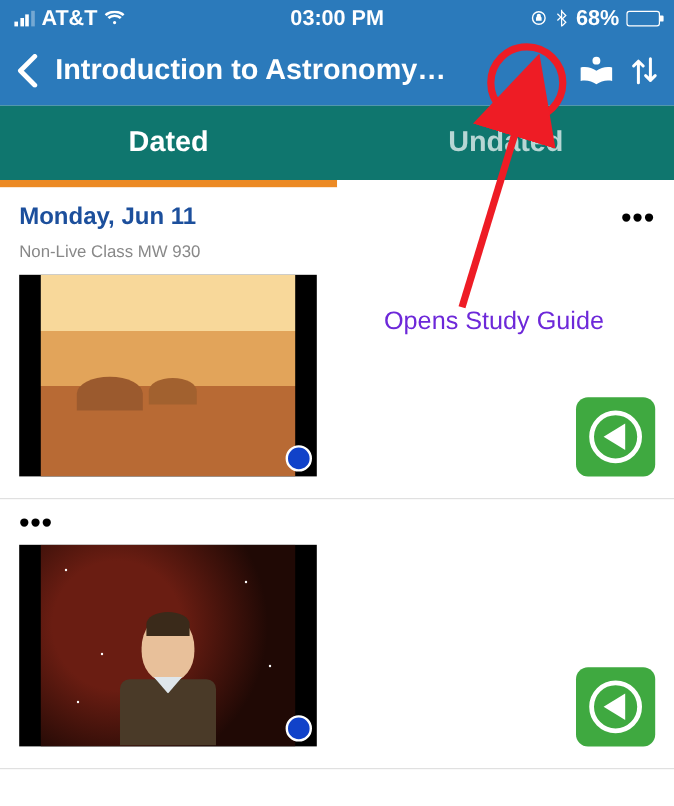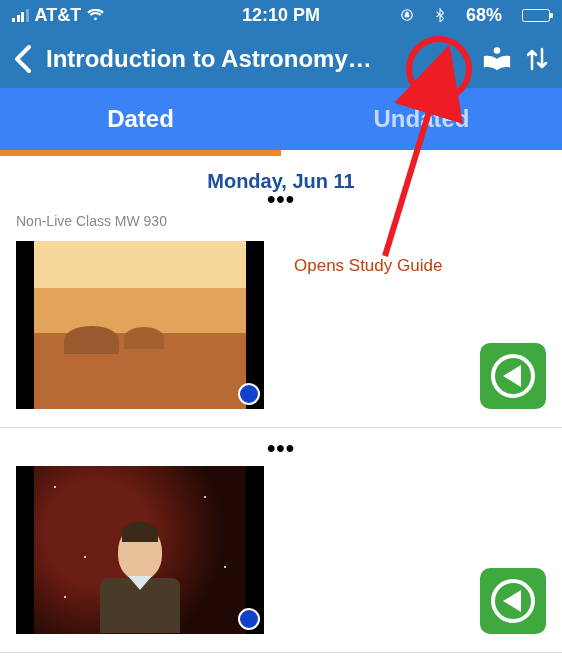--- a/index.html
+++ b/index.html
@@ -1,40 +1,40 @@
 <!DOCTYPE html>
 <html><head>
 <meta charset="utf-8">
 <style>
   * { box-sizing: border-box; margin: 0; padding: 0; }
   html, body { width: 562px; height: 672px; font-family: -apple-system, Helvetica, Arial, sans-serif; background:#fff; overflow:hidden; }
   .status-bar { height:30px; background:#2b7abb; color:#fff; display:flex; align-items:center; padding:0 12px; font-size:18px; font-weight:600; }
   .status-left { display:flex; align-items:center; gap:6px; flex:1; }
   .status-center { flex:1; text-align:center; }
-  .status-right { flex:1; display:flex; justify-content:flex-end; align-items:center; gap:20px; }
+  .status-right { flex:1; display:flex; justify-content:flex-end; align-items:center; gap:6px; }
   .signal-bars { display:inline-flex; align-items:flex-end; gap:1.5px; height:13px; }
   .signal-bars span { width:3px; background:#fff; }
   .signal-bars span:nth-child(1){height:4px;} .signal-bars span:nth-child(2){height:7px;}
   .signal-bars span:nth-child(3){height:10px;} .signal-bars span:nth-child(4){height:13px; background:rgba(255,255,255,.35);}
   .wifi { width:17px; height:13px; }
   .battery { width:28px; height:13px; border:1.5px solid #fff; border-radius:2.5px; position:relative; }
   .battery::after { content:""; position:absolute; right:-4px; top:3px; width:2.5px; height:5px; background:#fff; border-radius:0 1px 1px 0;}
   .battery .fill { background:#fff; height:100%; width:68%; }
   .nav-bar { height:58px; background:#2b7abb; display:flex; align-items:center; padding:0 14px; color:#fff; gap:14px; }
   .nav-title { flex:1; font-size:24px; font-weight:700; white-space:nowrap; overflow:hidden; text-overflow:ellipsis; }
   .icon-btn { color:#fff; cursor:pointer; display:flex; align-items:center; justify-content:center; }
-  .tabs { height:62px; background:#3b82f6; display:flex; }
+  .tabs { height:62px; background:#0f766e; display:flex; }
   .tab { flex:1; display:flex; align-items:center; justify-content:center; font-size:24px; font-weight:700; color:rgba(255,255,255,.7); cursor:pointer; }
   .tab.active { color:#fff; }
   .tab-underline { height:6px; display:flex; }
   .tab-underline .seg { flex:1; background:#fff; }
   .tab-underline .seg.active { background:#ec8a24; }
   .content { background:#fff; }
   .entry { border-bottom:1px solid #e0e0e0; padding:14px 16px 18px 16px; position:relative; }
-  .entry-head { display:flex; justify-content:space-between; align-items:center;flex-direction:column; }
+  .entry-head { display:flex; justify-content:space-between; align-items:center; }
   .entry-date { color:#1c4f9c; font-weight:700; font-size:20px; }
   .more-dots { font-size:24px; font-weight:900; letter-spacing:1px; cursor:pointer; color:#000; line-height:12px;}
   .entry-sub { color:#888; font-size:14px; margin-top:8px; }
   .row { display:flex; align-items:flex-end; justify-content:space-between; margin-top:12px; }
   .thumb { width:248px; height:168px; background:#000; position:relative; overflow:hidden; }
   .thumb .inner { position:absolute; inset:0 18px; }
   .mars { background:linear-gradient(#f8d89a 0 28%, #e2a45a 28% 55%, #b86a34 55% 100%); }
   .mars .hill1 { position:absolute; left:30px; bottom:55px; width:55px; height:28px; background:#9b5a2e; border-radius:50% 50% 0 0;}
   .mars .hill2 { position:absolute; left:90px; bottom:60px; width:40px; height:22px; background:#a2612f; border-radius:50% 50% 0 0;}
   .space { background:radial-gradient(circle at 30% 40%, #6a1d12 0 30%, #200905 70%); }
@@ -42,40 +42,40 @@
   .space .person { position:absolute; left:50%; bottom:0; transform:translateX(-50%); width:80px; height:110px;}
   .space .person .head{ width:44px; height:56px; background:#e8c09a; border-radius:50% 50% 45% 45%; margin:0 auto; position:relative;}
   .space .person .hair{ position:absolute; top:-2px; left:4px; right:4px; height:20px; background:#3a2a1a; border-radius:50% 50% 0 0;}
   .space .person .body{ width:80px; height:55px; background:#4a3a28; border-radius:8px 8px 0 0; margin-top:-2px;}
   .space .person .collar{ position:absolute; bottom:44px; left:50%; transform:translateX(-50%); width:24px; height:14px; background:#dfe6eb; clip-path:polygon(0 0,100% 0,50% 100%);}
   .corner-badge { position:absolute; right:4px; bottom:4px; width:22px; height:22px; border-radius:50%; background:#1142c9; border:2.5px solid #fff; }
   .play-btn { width:66px; height:66px; background:#3fa940; border-radius:10px; display:flex; align-items:center; justify-content:center; cursor:pointer; }
   .play-btn .ring { width:44px; height:44px; border-radius:50%; border:4px solid #fff; display:flex; align-items:center; justify-content:center;}
   .play-btn .tri { width:0; height:0; border-top:11px solid transparent; border-bottom:11px solid transparent; border-right:18px solid #fff; margin-right:3px;}
   .annotation-circle { position:absolute; width:66px; height:66px; border:6px solid #ee1c25; border-radius:50%; left:406px; top:36px; pointer-events:none; }
-  .annotation-label { position:absolute; left:294px; top:256px; color:#c2410c; font-size:17px; font-family:Arial, sans-serif; }
+  .annotation-label { position:absolute; left:320px; top:256px; color:#6d28d9; font-size:21px; font-family:Arial, sans-serif; }
   .annotation-arrow { position:absolute; left:0; top:0; pointer-events:none; }
 </style>
 </head>
 <body>
 
 <div class="status-bar">
   <div class="status-left">
     <span class="signal-bars">
         <span></span>
         <span></span>
         <span></span>
         <span></span>
       </span>
     <span>AT&amp;T</span>
     <svg class="wifi" viewBox="0 0 20 14">
         <path d="M10 12.5a1.6 1.6 0 100-3.2 1.6 1.6 0 000 3.2zM3 5.5a11 11 0 0114 0l-1.8 1.8a8.4 8.4 0 00-10.4 0zM.2 2.7a15 15 0 0119.6 0L18 4.5a12.4 12.4 0 00-16 0z" fill="#fff"></path>
       </svg>
   </div>
-  <div class="status-center">12:10 PM</div>
+  <div class="status-center">03:00 PM</div>
   <div class="status-right">
     <svg width="14" height="14" viewBox="0 0 24 24">
         <circle cx="12" cy="12" r="9" stroke="#fff" stroke-width="2" fill="none"></circle>
         <path d="M9 11V9a3 3 0 016 0v2h1v5H8v-5z" fill="#fff"></path>
       </svg>
     <svg width="12" height="14" viewBox="0 0 12 20">
         <path d="M6 0v20l5-5-4-4 4-4-5-5zM1 5l4 4-4 4" stroke="#fff" stroke-width="1.5" fill="none"></path>
       </svg>
     <span>68%</span>
     <span class="battery"><span class="fill"></span></span>

